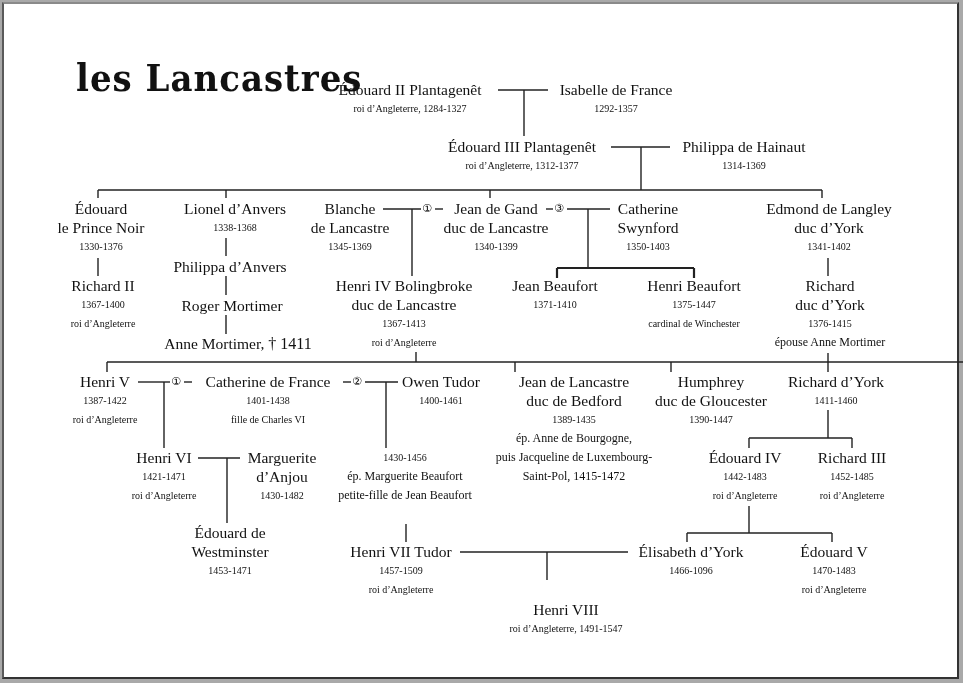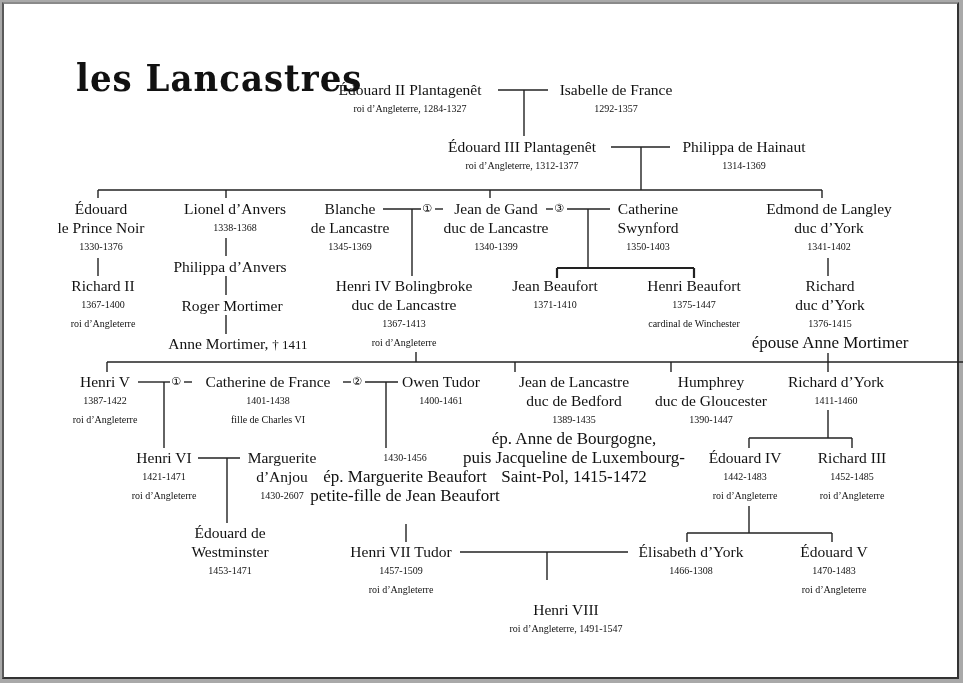--- a/index.html
+++ b/index.html
@@ -17,21 +17,21 @@
     color: #111; letter-spacing: 1px; transform: scaleY(1.1);
   }
   .p {
     position: absolute; transform: translateX(-50%);
     font-family: "Liberation Serif", serif; color: #111; text-align: center;
     white-space: nowrap; line-height: 19px;
   }
   .n { font-size: 15.5px; display: block; }
   .b { font-weight: normal; }
   .s { font-size: 10px; display: block; }
-  .xs { font-size: 17px; display: block; }
+  .xs { font-size: 12px; display: block; }
   .york { font-weight: normal; }
   svg.lines { position: absolute; left: 0; top: 0; width: 963px; height: 683px; }
   svg.lines line, svg.lines polyline { stroke: #222; stroke-width: 1.4; fill: none; }
   .mk { font-family: "DejaVu Sans", sans-serif; font-size: 11px; }
 </style>
 </head>
 <body>
 
 <div class="page"></div>
 
@@ -132,21 +132,21 @@
   <span class="n">Lionel d’Anvers</span>
   <span class="s">1338-1368</span>
 </div>
 <div class="p" style="left:230px;top:257px">
   <span class="n">Philippa d’Anvers</span>
 </div>
 <div class="p" style="left:232px;top:296px">
   <span class="n">Roger Mortimer</span>
 </div>
 <div class="p" style="left:238px;top:334px">
-  <span class="n"><span>Anne Mortimer, </span><span style="font-size:13px">† 1411</span></span>
+  <span class="n"><span>Anne Mortimer, </span><span style="font-size:16px">† 1411</span></span>
 </div>
 <div class="p" style="left:103px;top:276px">
   <span class="n b">Richard II</span>
   <span class="s">1367-1400</span>
   <span class="s">roi d’Angleterre</span>
 </div>
 <div class="p" style="left:350px;top:199px">
   <span class="n b">Blanche</span>
   <span class="n b">de Lancastre</span>
   <span class="s">1345-1369</span>
@@ -226,21 +226,21 @@
 </div>
 
 <div class="p" style="left:164px;top:448px">
   <span class="n b">Henri VI</span>
   <span class="s">1421-1471</span>
   <span class="s">roi d’Angleterre</span>
 </div>
 <div class="p" style="left:282px;top:448px">
   <span class="n">Marguerite</span>
   <span class="n">d’Anjou</span>
-  <span class="s">1430-2607</span>
+  <span class="s">1430-1482</span>
 </div>
 <div class="p" style="left:405px;top:448px">
   <span class="s">1430-1456</span>
   <span class="xs">ép. Marguerite Beaufort</span>
   <span class="xs">petite-fille de Jean Beaufort</span>
 </div>
 <div class="p" style="left:745px;top:448px">
   <span class="n b">Édouard IV</span>
   <span class="s">1442-1483</span>
   <span class="s">roi d’Angleterre</span>
@@ -256,21 +256,21 @@
   <span class="n">Westminster</span>
   <span class="s">1453-1471</span>
 </div>
 <div class="p" style="left:401px;top:542px">
   <span class="n b">Henri VII Tudor</span>
   <span class="s">1457-1509</span>
   <span class="s">roi d’Angleterre</span>
 </div>
 <div class="p" style="left:691px;top:542px">
   <span class="n">Élisabeth d’York</span>
-  <span class="s">1466-1308</span>
+  <span class="s">1466-1096</span>
 </div>
 <div class="p" style="left:834px;top:542px">
   <span class="n b">Édouard V</span>
   <span class="s">1470-1483</span>
   <span class="s">roi d’Angleterre</span>
 </div>
 
 <div class="p" style="left:566px;top:600px">
   <span class="n b">Henri VIII</span>
   <span class="s">roi d’Angleterre, 1491-1547</span>

